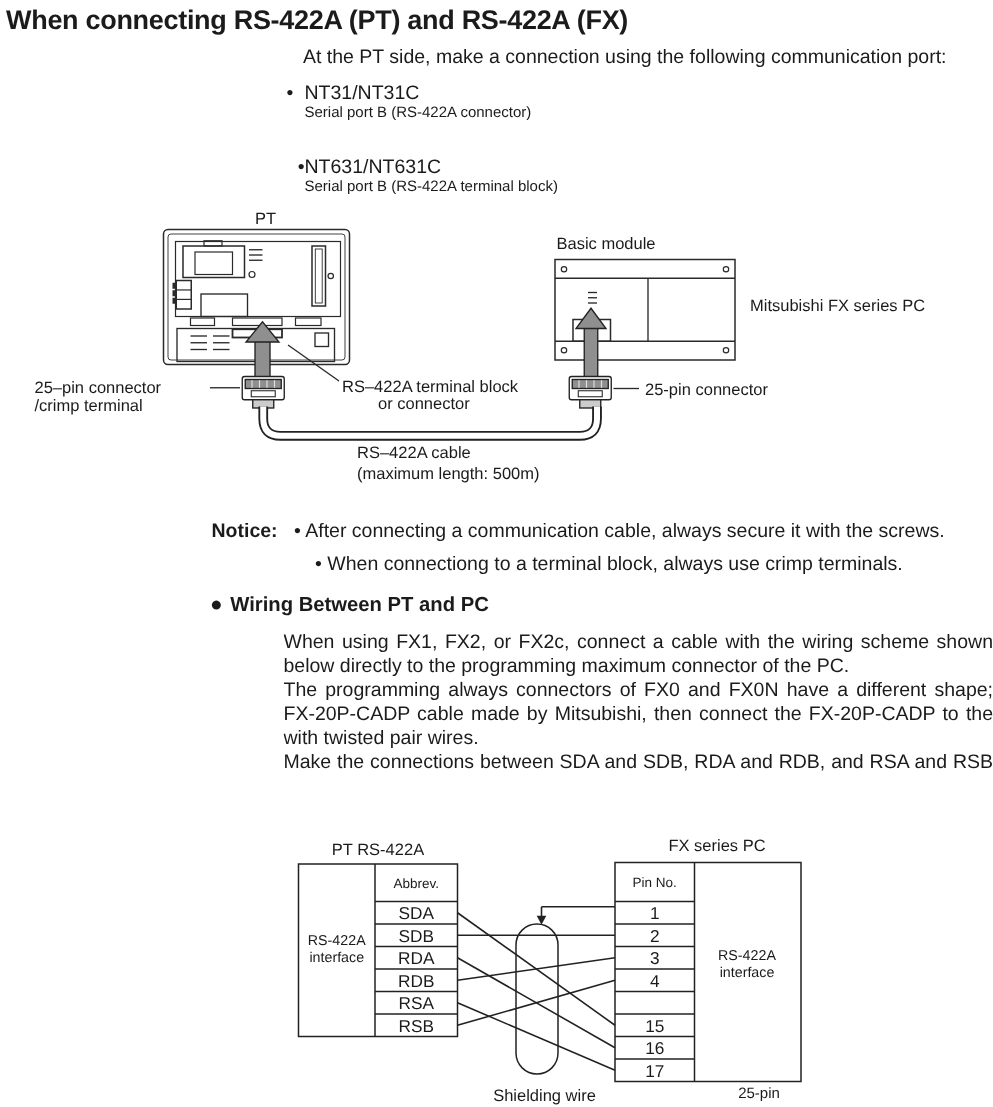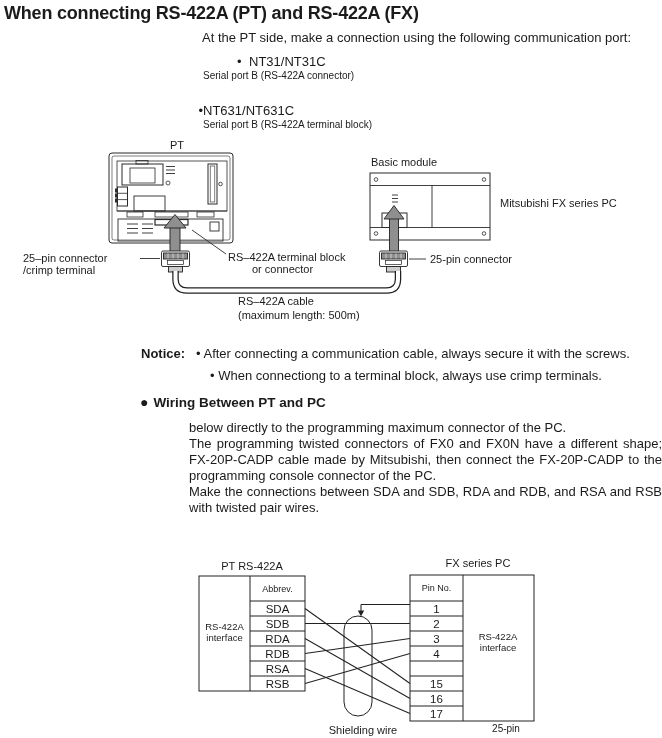--- a/index.html
+++ b/index.html
@@ -28,21 +28,21 @@
   #cable-svg { top:140px; }
   #wiring-svg { top:556px; }
 </style>
 </head>
 <body>
 
 <h1 class="abs page-title">When connecting RS-422A (PT) and RS-422A (FX)</h1>
 
 <div class="abs lead">At the PT side, make a connection using the following communication port:</div>
 
-<div class="abs bullet-row" style="left:191px; top:54px;margin-left:46px;">
+<div class="abs bullet-row" style="left:191px; top:54px;">
   <span class="bullet">•</span><span>NT31/NT31C</span>
 </div>
 <div class="abs sub-line" style="left:203px; top:70px;">Serial port B (RS-422A connector)</div>
 
 <div class="abs bullet-row" style="left:191px; top:103px;text-align:right;">
   <span class="bullet">•</span><span>NT631/NT631C</span>
 </div>
 <div class="abs sub-line" style="left:203px; top:119px;">Serial port B (RS-422A terminal block)</div>
 
 <svg id="cable-svg" width="662" height="200" viewBox="0 140 662 200">
@@ -155,26 +155,26 @@
 </div>
 <div class="abs notice-item" style="left:210px; top:368px;">
   <span class="bullet">•</span> <span>When connectiong to a terminal block, always use crimp terminals.</span>
 </div>
 
 <div class="abs section-heading">
   <span class="dot">●</span><span>Wiring Between PT and PC</span>
 </div>
 
 <div class="abs para">
+  <div class="pline fill">When using FX1, FX2, or FX2c, connect a cable with the wiring scheme shown</div>
   <div class="pline">below directly to the programming maximum connector of the PC.</div>
-  <div class="pline fill">The programming twisted connectors of FX0 and FX0N have a different shape;</div>
+  <div class="pline fill">The programming always connectors of FX0 and FX0N have a different shape;</div>
   <div class="pline fill">FX-20P-CADP cable made by Mitsubishi, then connect the FX-20P-CADP to the</div>
-  <div class="pline">programming console connector of the PC.</div>
+  <div class="pline">with twisted pair wires.</div>
   <div class="pline fill">Make the connections between SDA and SDB, RDA and RDB, and RSA and RSB</div>
-  <div class="pline">with twisted pair wires.</div>
 </div>
 
 <svg id="wiring-svg" width="662" height="182" viewBox="0 556 662 182">
 
   <g fill="none" stroke="#222" stroke-width="1">
     <rect x="199" y="576" width="106" height="115"></rect>
     <line x1="250" y1="576" x2="250" y2="691"></line>
   </g>
 
   <g fill="none" stroke="#222" stroke-width="1">

